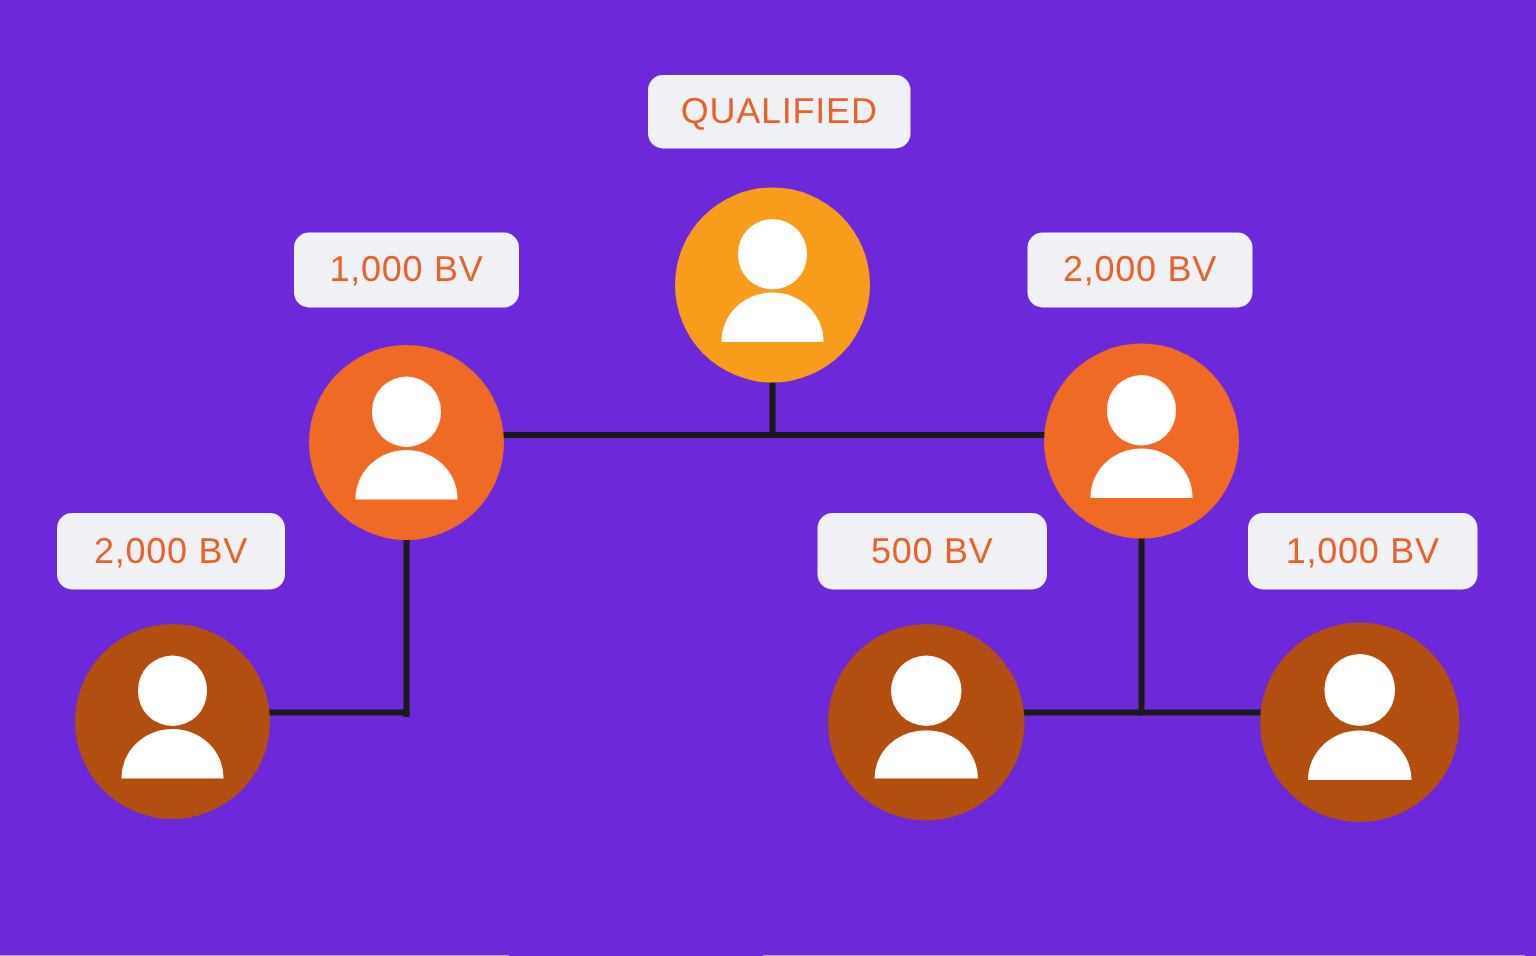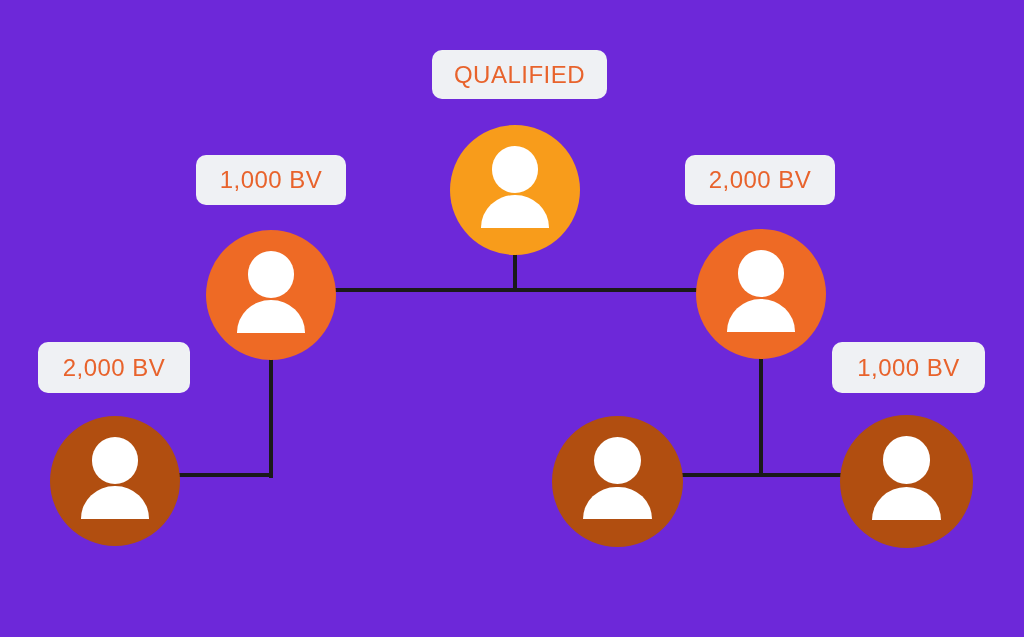--- a/index.html
+++ b/index.html
@@ -86,20 +86,23 @@
 
   <div class="pill" style="left:196px; top:155px; width:150px; height:50px;">
     <span>1,000 BV</span>
   </div>
   <div class="pill" style="left:685px; top:155px; width:150px; height:50px;">
     <span>2,000 BV</span>
   </div>
   <div class="pill" style="left:38px; top:342px; width:152px; height:51px;">
     <span>2,000 BV</span>
   </div>
+  <div class="pill" style="left:545px; top:342px; width:153px; height:51px;">
+    <span>500 BV</span>
+  </div>
   <div class="pill" style="left:832px; top:342px; width:153px; height:51px;">
     <span>1,000 BV</span>
   </div>
 
   <div class="person" style="left: 450px; top: 125px; width: 130px; height: 130px; background: rgb(248, 156, 27);">
     <div style="position:absolute; inset:0;">
       <div class="head"></div>
       <div class="torso"></div>
     </div>
   </div>

